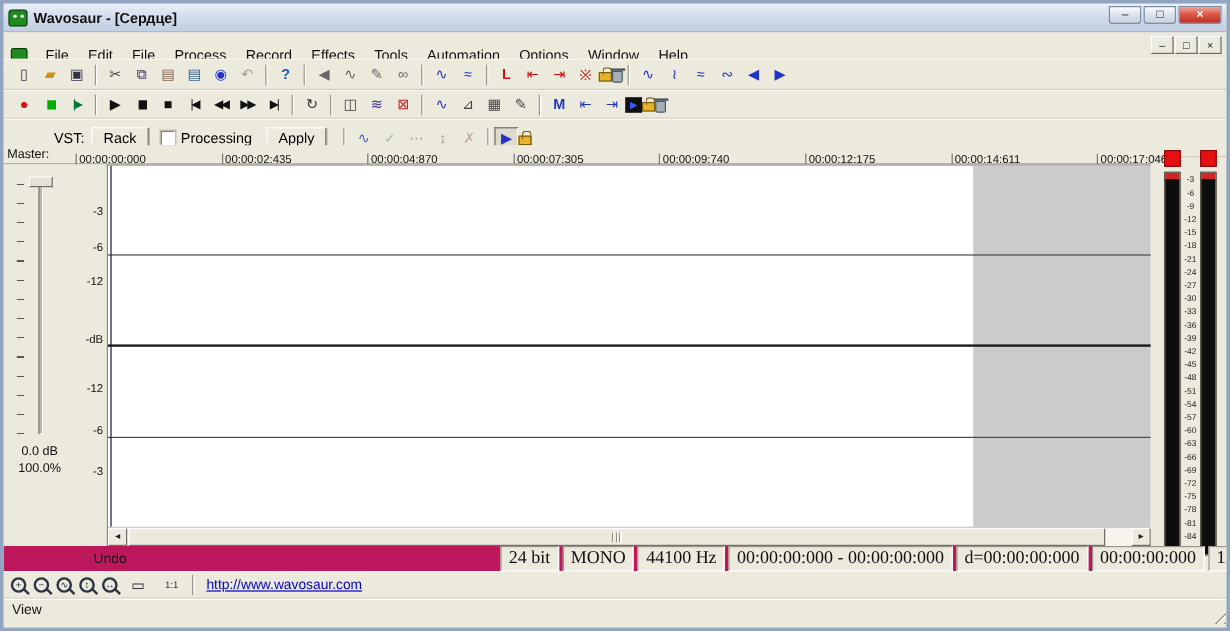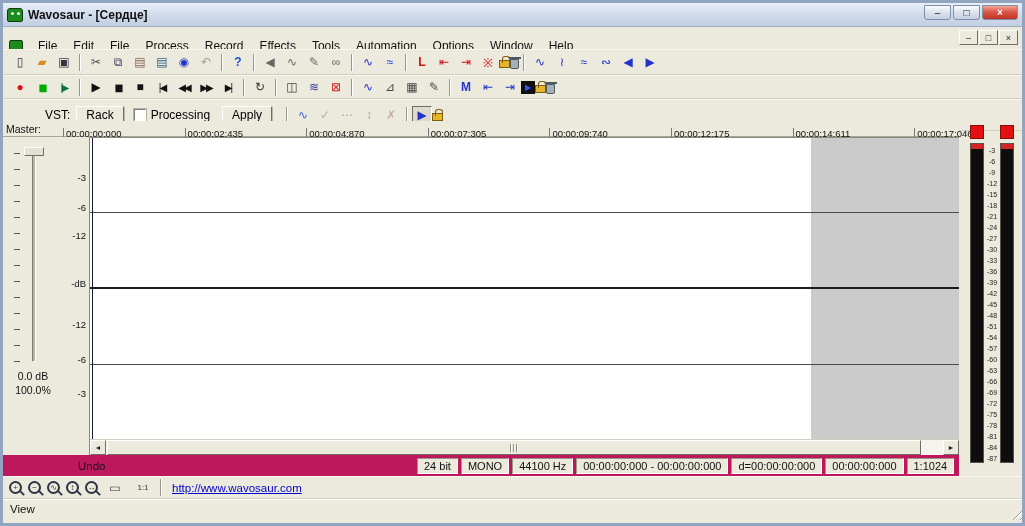--- a/index.html
+++ b/index.html
@@ -100,21 +100,21 @@
   .clip1{left:11px;} .clip2{left:41px;}
   .meter-bar{position:absolute;top:22px;width:14px;height:320px;background:linear-gradient(#d22424 0 5px,#0d0d0d 5px);border:1px solid #55534a;}
   .mb1{left:11px;} .mb2{left:41px;}
   .meter-scale{position:absolute;left:25px;top:24px;width:16px;}
   .ms{display:block;height:11px;line-height:11px;font-size:7px;text-align:center;color:#1a1a1a;}
 
   
   .status1{position:absolute;left:0;top:452px;width:956px;height:21px;background:#be185d;display:flex;align-items:center;}
   .undo-label{position:absolute;left:75px;font-size:11.5px;color:#111;}
   .fields{position:absolute;left:414px;display:flex;gap:3px;align-items:center;}
-  .sunken{border:1px solid;border-color:#9a978a #fff #fff #9a978a;padding:1px 6px;font-size:11px;color:#111;white-space:nowrap;background:#ece9dd;}
+  .sunken{border:1px solid;border-color:#9a978a #fff #fff #9a978a;padding:1px 6px;font-size:15px;color:#111;white-space:nowrap;background:#ece9dd;font-family:Liberation Serif, serif;}
   .link-sep{margin:0 6px;}
   .weblink{font-size:11.5px;color:#0000cc;text-decoration:underline;cursor:pointer;margin-left:4px;}
   .status2{position:absolute;left:0;top:496px;width:100%;height:21px;background:#ece9dd;border-top:1px solid #fff;}
   .ready-label{position:absolute;left:7px;top:3px;font-size:11.5px;color:#111;}
   .indicators{position:absolute;right:20px;top:1px;display:flex;gap:2px;}
   .ind{min-width:32px;text-align:center;}
   .ind:nth-child(3){min-width:48px;height:18px;}
   .grip{position:absolute;right:0;bottom:0;width:14px;height:14px;
     background:repeating-linear-gradient(135deg,transparent 0 3px,#a19e92 3px 4px,#fff 4px 5px);
     clip-path:polygon(100% 0,100% 100%,0 100%);}

